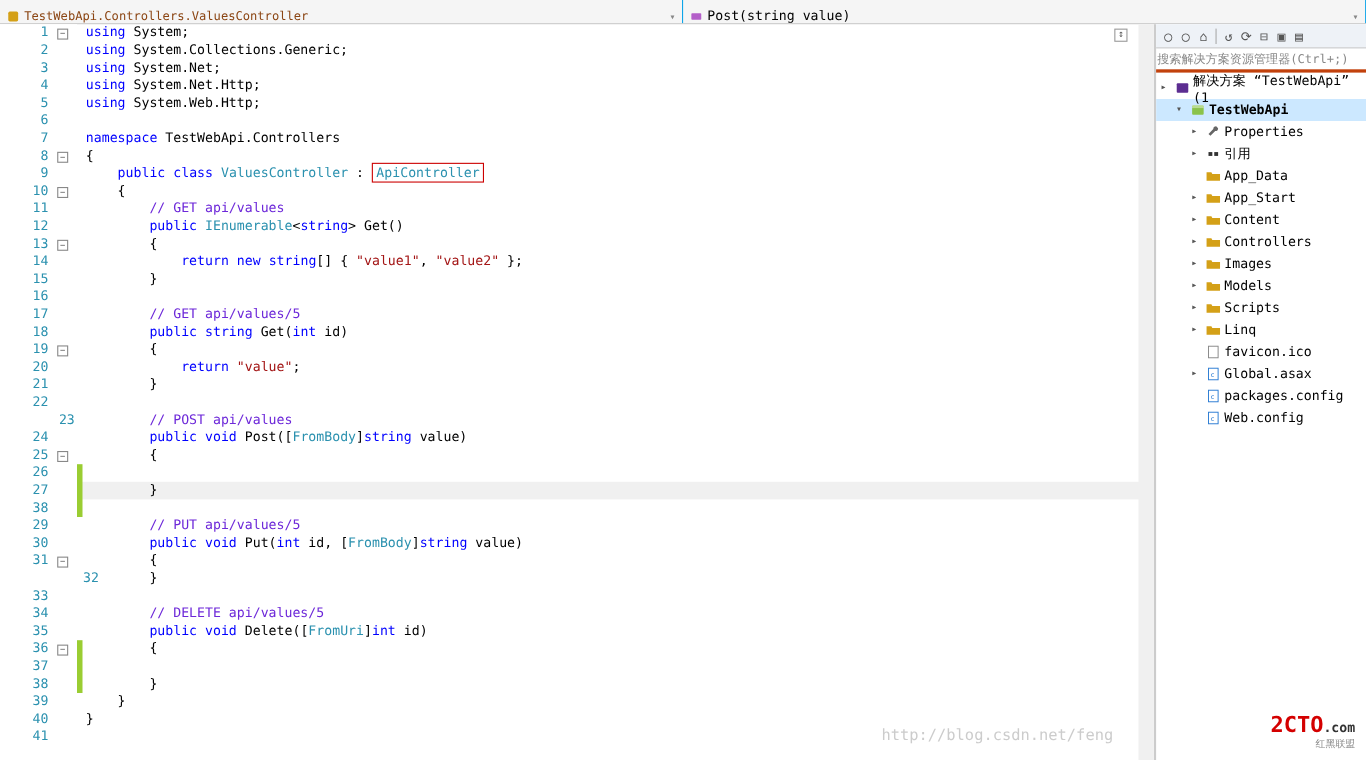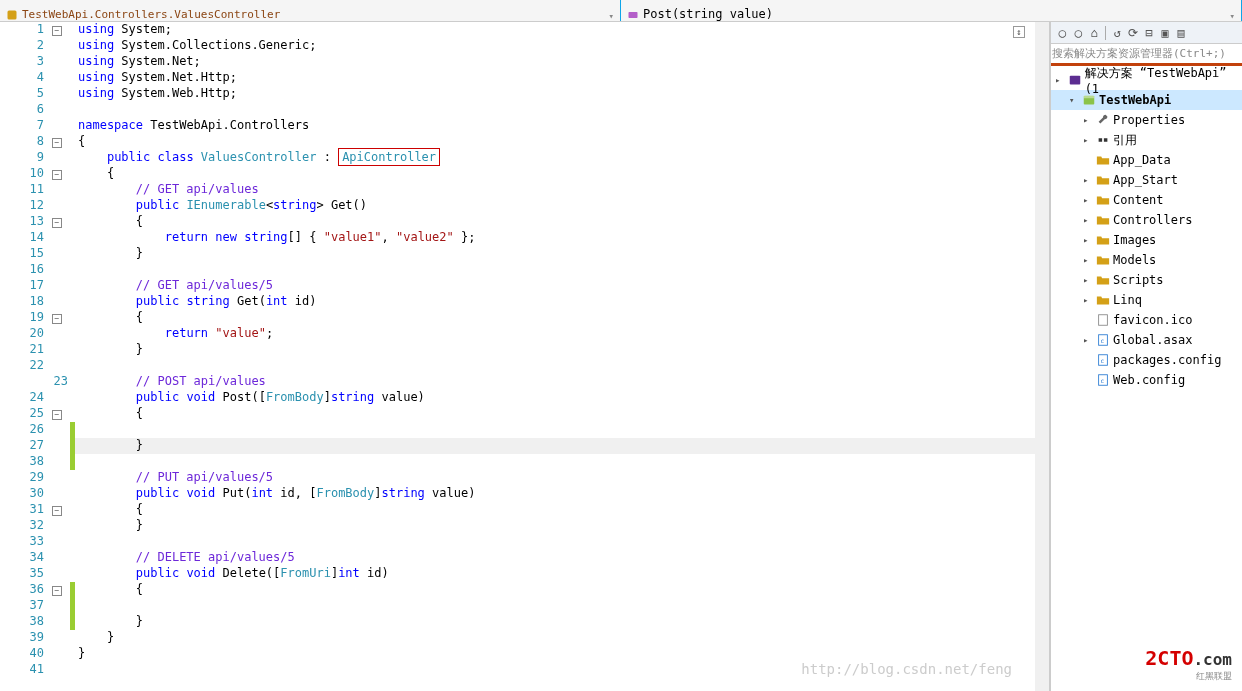--- a/index.html
+++ b/index.html
@@ -93,21 +93,21 @@
         <div style="height: 16px;"><span class="line-no">22</span></div>
         <div style="height: 16px; padding-left: 24px;"><span class="line-no">23</span></div>
         <div style="height: 16px;"><span class="line-no">24</span></div>
         <div style="height: 16px;"><span class="line-no">25</span><span class="fold">−</span></div>
         <div style="height: 16px;"><span class="line-no">26</span></div>
         <div style="height: 16px;"><span class="line-no">27</span></div>
         <div style="height: 16px;"><span class="line-no">38</span></div>
         <div style="height: 16px;"><span class="line-no">29</span></div>
         <div style="height: 16px;"><span class="line-no">30</span></div>
         <div style="height: 16px;"><span class="line-no">31</span><span class="fold">−</span></div>
-        <div style="height: 16px;"><span class="line-no">32</span></div>
+        <div style="height: 16px; padding-left: 46px;"><span class="line-no">32</span></div>
         <div style="height: 16px;"><span class="line-no">33</span></div>
         <div style="height: 16px;"><span class="line-no">34</span></div>
         <div style="height: 16px;"><span class="line-no">35</span></div>
         <div style="height: 16px;"><span class="line-no">36</span><span class="fold">−</span></div>
         <div style="height: 16px;"><span class="line-no">37</span></div>
         <div style="height: 16px;"><span class="line-no">38</span></div>
         <div style="height: 16px;"><span class="line-no">39</span></div>
         <div style="height: 16px;"><span class="line-no">40</span></div>
         <div style="height: 16px;"><span class="line-no">41</span></div>
       </div>
@@ -287,15 +287,15 @@
             <text x="5" y="11" font-size="7" fill="#2b7cd3">c</text>
           </svg>
           <span>Web.config</span>
         </div>
       </div>
   </div>
 </div>
 
 <div class="wm-url">http://blog.csdn.net/feng</div>
 <div class="watermark">
-  <span style="color:#d40000">2CT</span><span style="color:#d40000">O</span><span style="color:#333;font-size:16px">.com</span>
+  <span style="color:#d40000">2CT</span><span style="color:#d40000">O</span><span style="color:#333;font-size:12px">.com</span>
   <div style="font-size:9px;color:#888;text-align:right;font-weight:normal">红黑联盟</div>
 </div>
 
 </body></html>

